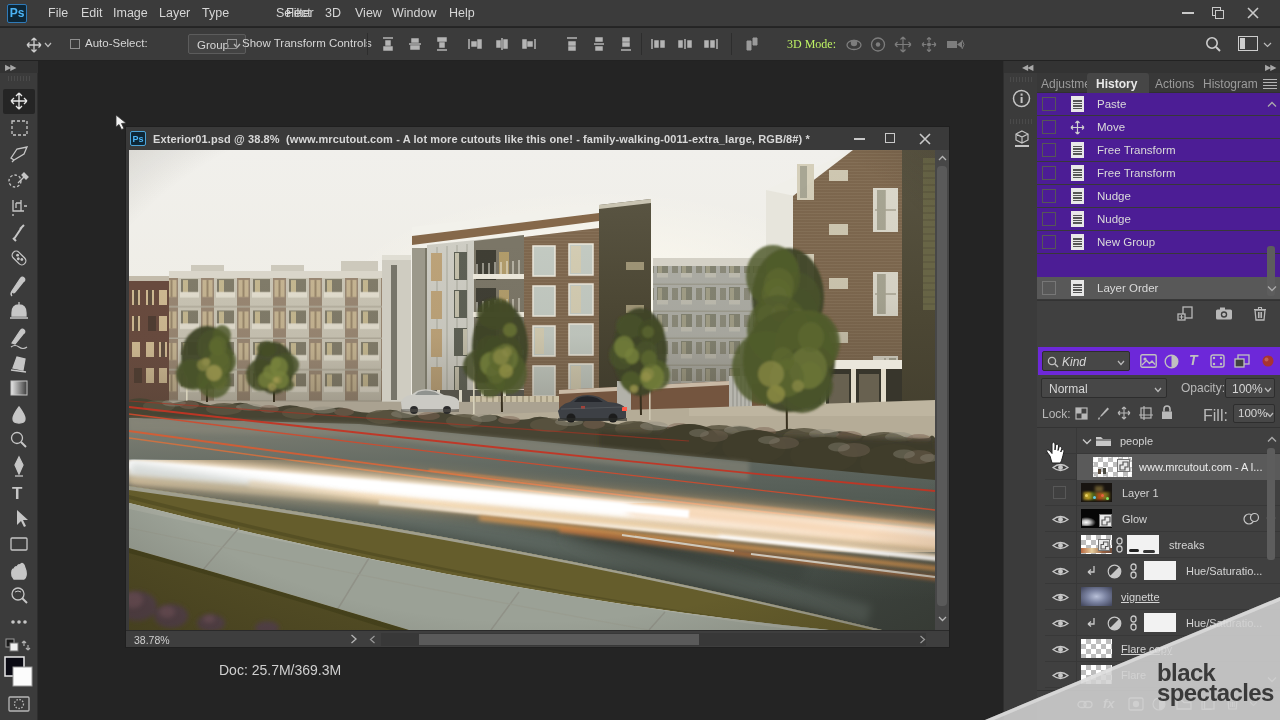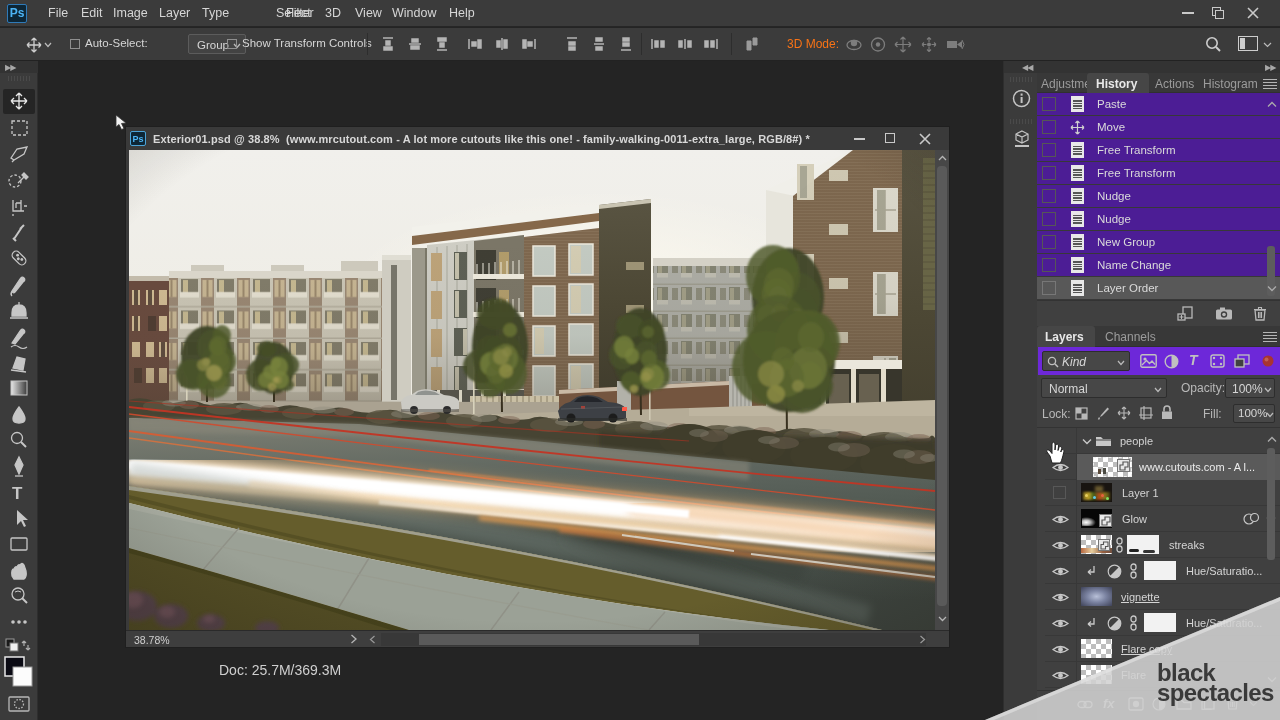--- a/index.html
+++ b/index.html
@@ -113,21 +113,21 @@
     <svg class="abs" style="left:678px;top:9px;" width="14" height="14">
         <path d="M7 2 L7 12 M1 4 L4 4 L4 10 L1 10 Z M10 4 L13 4 L13 10 L10 10 Z" stroke="#b4b4b4" stroke-width="1.5" fill="#b4b4b4"></path>
       </svg>
     <svg class="abs" style="left:704px;top:9px;" width="14" height="14">
         <path d="M13 2 L13 12 M1 4 L4 4 L4 10 L1 10 Z M7 4 L10 4 L10 10 L7 10 Z" stroke="#b4b4b4" stroke-width="1.5" fill="#b4b4b4"></path>
       </svg>
     <div class="abs" style="left:731px;top:5px;width:1px;height:22px;background:#2d2d2d;"></div>
     <svg class="abs" style="left:746px;top:9px;" width="15" height="14">
         <path d="M1 4 L5 4 L5 13 L1 13 Z M7 1 L11 1 L11 8 L7 8 Z" stroke="#9a9a9a" stroke-width="1" fill="#9a9a9a"></path>
       </svg>
-    <div class="abs" style="left:787px;top:9px;font-size:12px;color:#f97316;">3D Mode:</div>
+    <div class="abs" style="left:787px;top:9px;font-size:12px;color:#bef264;font-family:Liberation Serif, serif;">3D Mode:</div>
 
     <svg class="abs" style="left:845px;top:8px;" width="18" height="17">
         <ellipse cx="9" cy="9" rx="7" ry="4.5" stroke="#7d7d7d" stroke-width="1.3" fill="none"></ellipse>
         <circle cx="9" cy="7" r="3.2" fill="#7d7d7d"></circle>
       </svg>
     <svg class="abs" style="left:869px;top:8px;" width="18" height="17">
         <circle cx="9" cy="8.5" r="6.5" stroke="#7d7d7d" stroke-width="1.3" fill="none"></circle>
         <circle cx="9" cy="8.5" r="2.2" fill="#7d7d7d"></circle>
       </svg>
     <svg class="abs" style="left:894px;top:8px;" width="18" height="17">
@@ -848,25 +848,20 @@
       <div class="hrow" style="top:115px;">
           <div class="hcb"></div>
           <div class="hdoc"></div>
           <div class="htx">Nudge</div>
         </div>
       <div class="hrow" style="top:138px;">
           <div class="hcb"></div>
           <div class="hdoc"></div>
           <div class="htx">New Group</div>
         </div>
-      <div class="hrow" style="top:161px;">
-          <div class="hcb"></div>
-          <div class="hdoc"></div>
-          <div class="htx">Name Change</div>
-        </div>
       <div class="hrow" style="top:184px;background:#585858;">
           <div class="hcb" style="border-color:#777;"></div>
           <div class="hdoc"></div>
           <div class="htx">Layer Order</div>
         </div>
 
       <svg class="abs" style="left:230px;top:8px;" width="10" height="7">
           <path d="M1 5.5 L5 1.5 L9 5.5" stroke="#ababab" stroke-width="1.3" fill="none"></path>
         </svg>
       <div class="abs" style="left:230px;top:153px;width:8px;height:50px;background:#5d5d5d;border-radius:3px;"></div>
@@ -886,29 +881,20 @@
           <rect x="5" y="0.5" width="5" height="3" fill="#b8b8b8"></rect>
           <circle cx="9" cy="7.5" r="3.2" fill="#404040"></circle>
           <circle cx="9" cy="7.5" r="1.8" fill="#b8b8b8"></circle>
         </svg>
       <svg class="abs" style="left:216px;top:5px;" width="14" height="15">
           <path d="M2 4 L12 4 L11 14 L3 14 Z" fill="none" stroke="#b8b8b8" stroke-width="1.3"></path>
           <path d="M1 3.5 L13 3.5 M5.5 3 L5.5 1.5 L8.5 1.5 L8.5 3 M5.5 6 L5.5 12 M7 6 L7 12 M8.5 6 L8.5 12" stroke="#b8b8b8" stroke-width="1.1" fill="none"></path>
         </svg>
     </div>
 
-    <div class="abs" style="left:0;top:265px;width:243px;height:21px;background:#383838;border-bottom:1px solid #303030;">
-      <div class="abs" style="left:0;top:0;width:58px;height:21px;background:#464646;border-radius:3px 3px 0 0;">
-          <div class="abs" style="left:8px;top:4px;font-size:12px;color:#e8e8e8;font-weight:bold;">Layers</div>
-        </div>
-      <div class="abs" style="left:68px;top:4px;font-size:12px;color:#9c9c9c;">Channels</div>
-      <svg class="abs" style="left:226px;top:5px;" width="14" height="11">
-          <path d="M0 1.5 L14 1.5 M0 4.5 L14 4.5 M0 7.5 L14 7.5 M0 10.5 L14 10.5" stroke="#b5b5b5" stroke-width="1.2"></path>
-        </svg>
-    </div>
 
     <div class="abs" style="left:1px;top:286px;width:243px;height:28px;background:#6d28d9;font-style:italic;">
       <div class="abs" style="left:4px;top:4px;width:88px;height:20px;background:#474747;border:1px solid #2d2d2d;border-radius:2px;">
         <svg class="abs" style="left:4px;top:4px;" width="12" height="12">
             <circle cx="5" cy="5" r="3.6" stroke="#c0c0c0" stroke-width="1.3" fill="none"></circle>
             <path d="M7.8 7.8 L11 11" stroke="#c0c0c0" stroke-width="1.5"></path>
           </svg>
         <div class="abs" style="left:19px;top:3px;font-size:12px;color:#d6d6d6;">Kind</div>
         <svg class="abs" style="left:74px;top:8px;" width="8" height="6">
             <path d="M1 1 L4 4.5 L7 1" stroke="#bbb" stroke-width="1.2" fill="none"></path>
@@ -973,21 +959,21 @@
           <path d="M7 1 L7 13 M1 7 L13 7 M7 1 L5 3 M7 1 L9 3 M7 13 L5 11 M7 13 L9 11 M1 7 L3 5 M1 7 L3 9 M13 7 L11 5 M13 7 L11 9" stroke="#b8b8b8" stroke-width="1.1" fill="none"></path>
         </svg>
       <svg class="abs" style="left:102px;top:4px;" width="14" height="14">
           <rect x="2" y="2" width="10" height="10" fill="none" stroke="#b8b8b8" stroke-width="1.2"></rect>
           <path d="M5 0 L5 14 M0 9 L14 9" stroke="#b8b8b8" stroke-width="1.2"></path>
         </svg>
       <svg class="abs" style="left:124px;top:3px;" width="12" height="15">
           <rect x="1" y="6.5" width="10" height="7.5" fill="#b8b8b8"></rect>
           <path d="M3 6.5 L3 4 A3 3 0 0 1 9 4 L9 6.5" stroke="#b8b8b8" stroke-width="1.6" fill="none"></path>
         </svg>
-      <div class="abs" style="left:166px;top:5px;font-size:12px;color:#b8b8b8;">Fill:</div>
+      <div class="abs" style="left:166px;top:5px;font-size:16px;color:#b8b8b8;">Fill:</div>
       <div class="abs" style="left:196px;top:2px;width:42px;height:19px;background:#474747;border:1px solid #2d2d2d;border-radius:2px;">
         <div class="abs" style="left:4px;top:2px;font-size:11.5px;color:#d6d6d6;">100%</div>
         <svg class="abs" style="left:32px;top:7px;" width="8" height="6">
             <path d="M1 1 L4 4.5 L7 1" stroke="#bbb" stroke-width="1.2" fill="none"></path>
           </svg>
       </div>
     </div>
 
     <div class="abs" id="layerlist" style="left:0;top:367px;width:243px;height:262px;background:#404040;">
 
@@ -1010,21 +996,21 @@
             <use href="#eye"></use>
           </svg>
         <div class="abs checker" style="left:48px;top:3px;width:39px;height:20px;outline:1.5px dashed #f0f0f0;outline-offset:-1px;">
            <div class="abs" style="left:5px;top:12px;width:3px;height:5px;background:#5a4a3a;"></div>
            <div class="abs" style="left:10px;top:11px;width:3px;height:6px;background:#4a4a42;"></div>
            <div class="abs" style="left:24px;top:2px;width:13px;height:13px;background:#e8e8e8;border:1px solid #777;"></div>
            <svg class="abs" style="left:26px;top:4px;" width="10" height="10">
               <path d="M1 9 L1 4 L4 4 L4 1 L9 1 L9 6 L6 6 L6 9 Z" fill="none" stroke="#555" stroke-width="1.2"></path>
             </svg>
         </div>
-        <div class="ltx" style="left:94px;color:#ececec;">www.cutouts.com - A l...</div>
+        <div class="ltx" style="left:94px;color:#ececec;">www.mrcutout.com - A l...</div>
       </div>
 
       <div class="lrow" style="top:52px;">
           <div class="ldiv"></div>
         <div class="abs" style="left:8px;top:6px;width:13px;height:13px;border:1px solid #585858;"></div>
         <div class="abs" style="left:36px;top:3px;width:31px;height:19px;background:#181410;overflow:hidden;">
           <div class="abs" style="left:2px;top:9px;width:27px;height:8px;background:linear-gradient(90deg,#7a6a20,#c8a828 20%,#3a5a18 40%,#b84818 60%,#8a7820 80%,#484010);filter:blur(1px);"></div>
           <div class="abs" style="left:14px;top:3px;width:8px;height:6px;background:#6a5a30;filter:blur(1.5px);"></div>
           <div class="abs" style="left:4px;top:11px;width:3px;height:3px;background:#e8d060;border-radius:50%;"></div>
           <div class="abs" style="left:12px;top:13px;width:3px;height:3px;background:#60c8e8;border-radius:50%;"></div>

